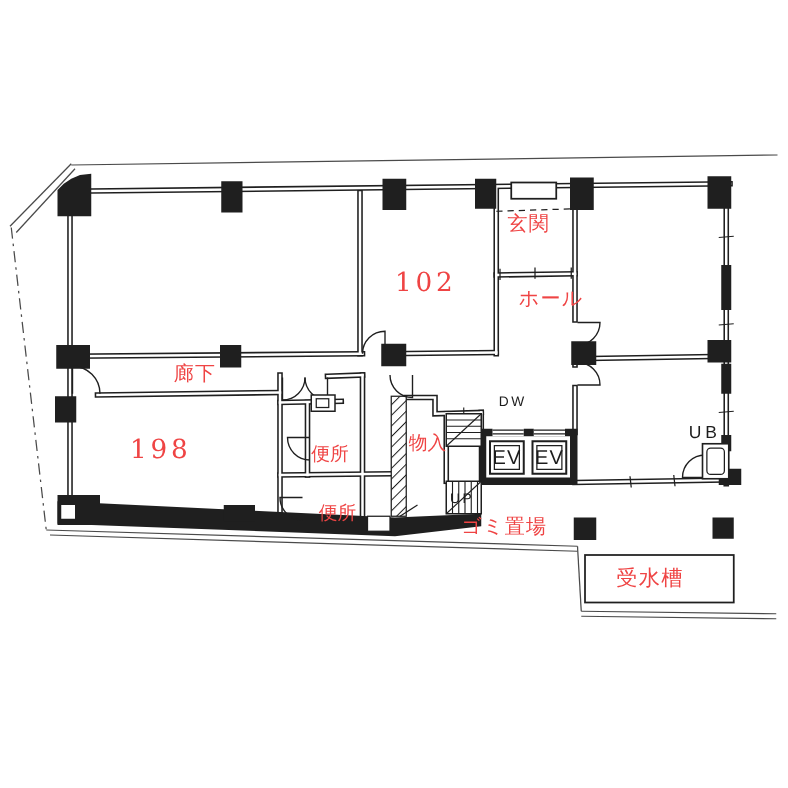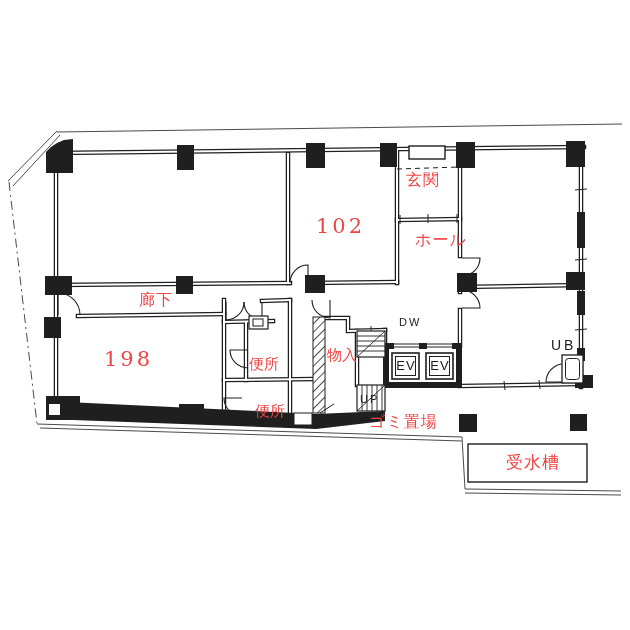--- a/index.html
+++ b/index.html
@@ -9,21 +9,21 @@
   }
   #plan-svg{position:absolute;left:0;top:0;}
   .lbl{
     position:absolute;color:#ef4444;white-space:nowrap;line-height:1;
     font-family:"Liberation Serif","DejaVu Serif",serif;
   }
   .jp{font-size:16px;letter-spacing:1px;}
   .jp-sm{font-size:15px;letter-spacing:0px;}
   .num{font-size:21px;font-weight:normal;letter-spacing:3px;font-family:"DejaVu Serif","Liberation Serif",serif;}
   .latin{font-family:"Liberation Sans","DejaVu Sans",sans-serif;color:#1c1c1c;}
-  .ev{font-size:13px;width:24px;text-align:center;letter-spacing:1px;}
+  .ev{font-size:16px;width:24px;text-align:left;letter-spacing:1px;}
   .tiny{font-size:11px;letter-spacing:2px;margin-left:40px;}
   .ub{font-size:14px;letter-spacing:3px;}
 </style>
 </head>
 <body>
 
 <div id="canvas">
 
 <svg id="plan-svg" width="630" height="630" viewBox="0 0 630 630">
   <defs>
@@ -201,15 +201,15 @@
 <div class="lbl jp" style="left:139px;top:292px">廊下</div>
 <div class="lbl jp-sm" style="left:249px;top:357px">便所</div>
 <div class="lbl jp-sm" style="left:255px;top:404px">便所</div>
 <div class="lbl jp-sm" style="left:327px;top:348px">物入</div>
 <div class="lbl latin tiny" style="left:359px;top:317px">DW</div>
 <div class="lbl latin tiny" style="left:320px;top:394px">UP</div>
 <div class="lbl latin ev" style="left:394px;top:359px">EV</div>
 <div class="lbl latin ev" style="left:428px;top:359px">EV</div>
 <div class="lbl latin ub" style="left:551px;top:338px">UB</div>
 <div class="lbl jp" style="left:369px;top:414px">ゴミ置場</div>
-<div class="lbl jp" style="left:506px;top:454px;font-size:17px">受水槽</div>
+<div class="lbl jp" style="left:493px;top:454px;font-size:17px">受水槽</div>
 
 </div>
 
 </body></html>

